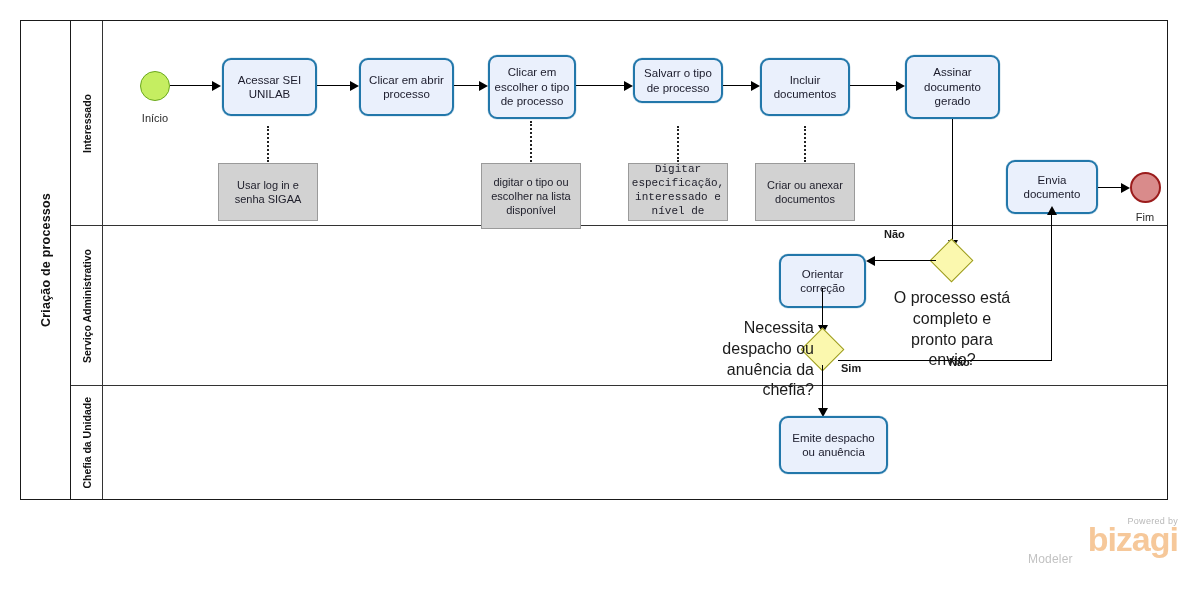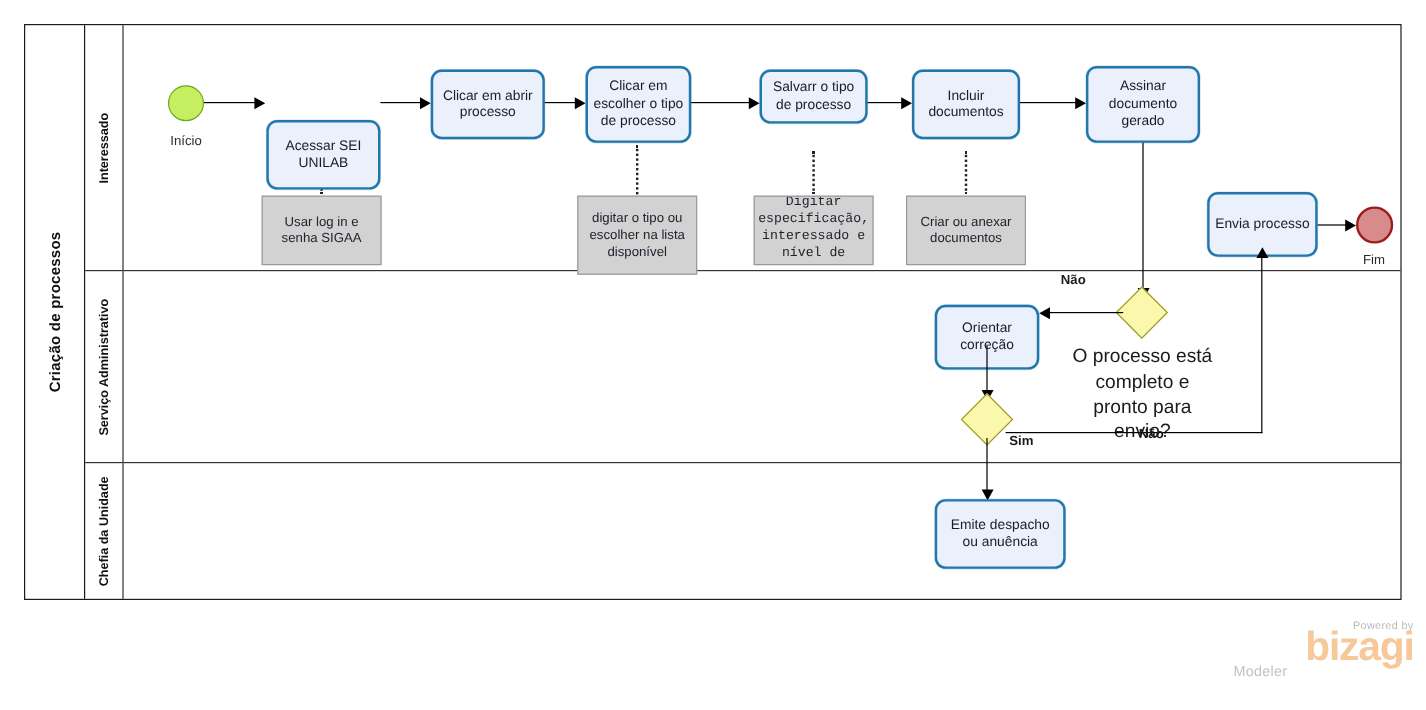--- a/index.html
+++ b/index.html
@@ -108,21 +108,21 @@
     <span>Criar ou anexar documentos</span>
   </div>
   <div class="ann-tick" style="left:804px;top:126px;height:36px;"></div>
 
   <div class="start-event" style="left:140px;top:71px;width:30px;height:30px;"></div>
   <div class="event-label" style="left:110px;top:112px;width:90px;">Início</div>
 
   <div class="conn h" style="left:170px;top:85px;width:44px;"></div>
   <div class="arrow right" style="left:212px;top:81px;"></div>
 
-  <div class="task" style="left:222px;top:58px;width:95px;height:58px;margin-top:42px;">
+  <div class="task" style="left:222px;top:58px;width:95px;height:58px;">
     <span>Acessar  SEI UNILAB</span>
   </div>
 
   <div class="conn h" style="left:317px;top:85px;width:36px;"></div>
   <div class="arrow right" style="left:350px;top:81px;"></div>
 
   <div class="task" style="left:359px;top:58px;width:95px;height:58px;">
     <span>Clicar em abrir processo</span>
   </div>
 
@@ -151,21 +151,21 @@
   <div class="arrow right" style="left:896px;top:81px;"></div>
 
   <div class="task" style="left:905px;top:55px;width:95px;height:64px;">
     <span>Assinar documento gerado</span>
   </div>
 
   <div class="conn v" style="left:952px;top:119px;height:125px;"></div>
   <div class="arrow down" style="left:948px;top:240px;"></div>
 
   <div class="task" style="left:1006px;top:160px;width:92px;height:54px;">
-    <span>Envia processo</span>
+    <span>Envia documento</span>
   </div>
 
   <div class="conn h" style="left:1098px;top:187px;width:26px;"></div>
   <div class="arrow right" style="left:1121px;top:183px;"></div>
 
   <div class="end-event" style="left:1130px;top:172px;width:31px;height:31px;"></div>
   <div class="event-label" style="left:1100px;top:211px;width:90px;">Fim</div>
 
   <div class="gateway" style="left:936px;top:245px;width:31px;height:31px;"></div>
   <div class="gw-label" style="left:889px;top:288px;width:126px;">O processo está completo e pronto para envio?</div>
@@ -175,20 +175,21 @@
   <div class="flow-label" style="left:884px;top:228px;">Não</div>
 
   <div class="task" style="left:779px;top:234px;width:87px;height:54px;margin-top:20px;">
     <span>Orientar correção</span>
   </div>
 
   <div class="conn v" style="left:822px;top:288px;height:41px;"></div>
   <div class="arrow down" style="left:818px;top:325px;"></div>
 
   <div class="gateway" style="left:807px;top:334px;width:31px;height:31px;"></div>
+  <div class="gw-label" style="left:702px;top:318px;width:112px;text-align:right;">Necessita despacho ou anuência da chefia?</div>
 
   <div class="conn h" style="left:838px;top:360px;width:214px;"></div>
   <div class="conn v" style="left:1051px;top:214px;height:147px;"></div>
   <div class="arrow up" style="left:1047px;top:206px;"></div>
   <div class="flow-label" style="left:949px;top:356px;">Não</div>
 
   <div class="conn v" style="left:822px;top:365px;height:50px;"></div>
   <div class="arrow down" style="left:818px;top:408px;"></div>
   <div class="flow-label" style="left:841px;top:362px;">Sim</div>
 

